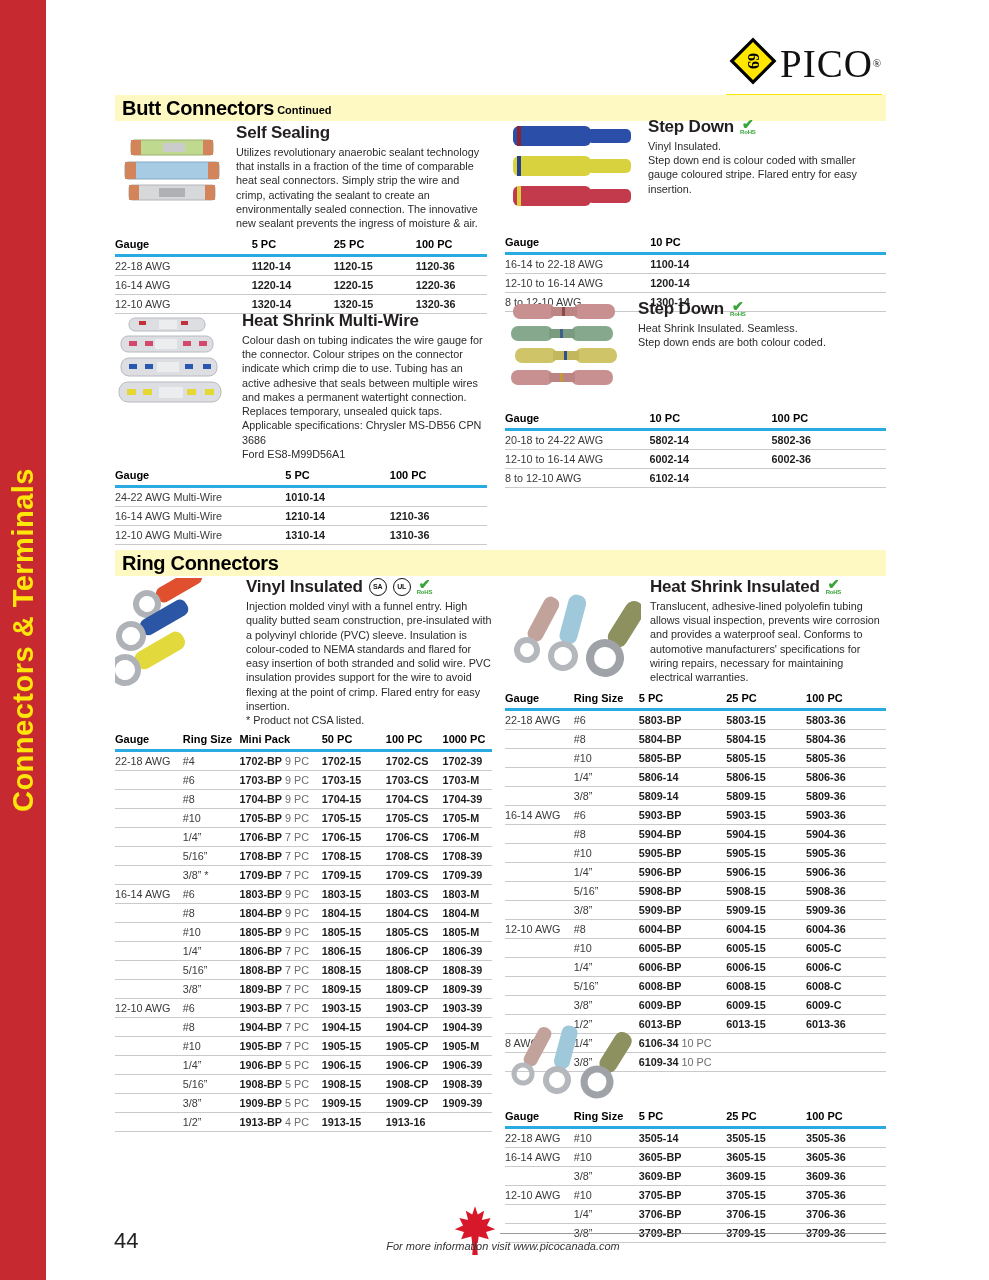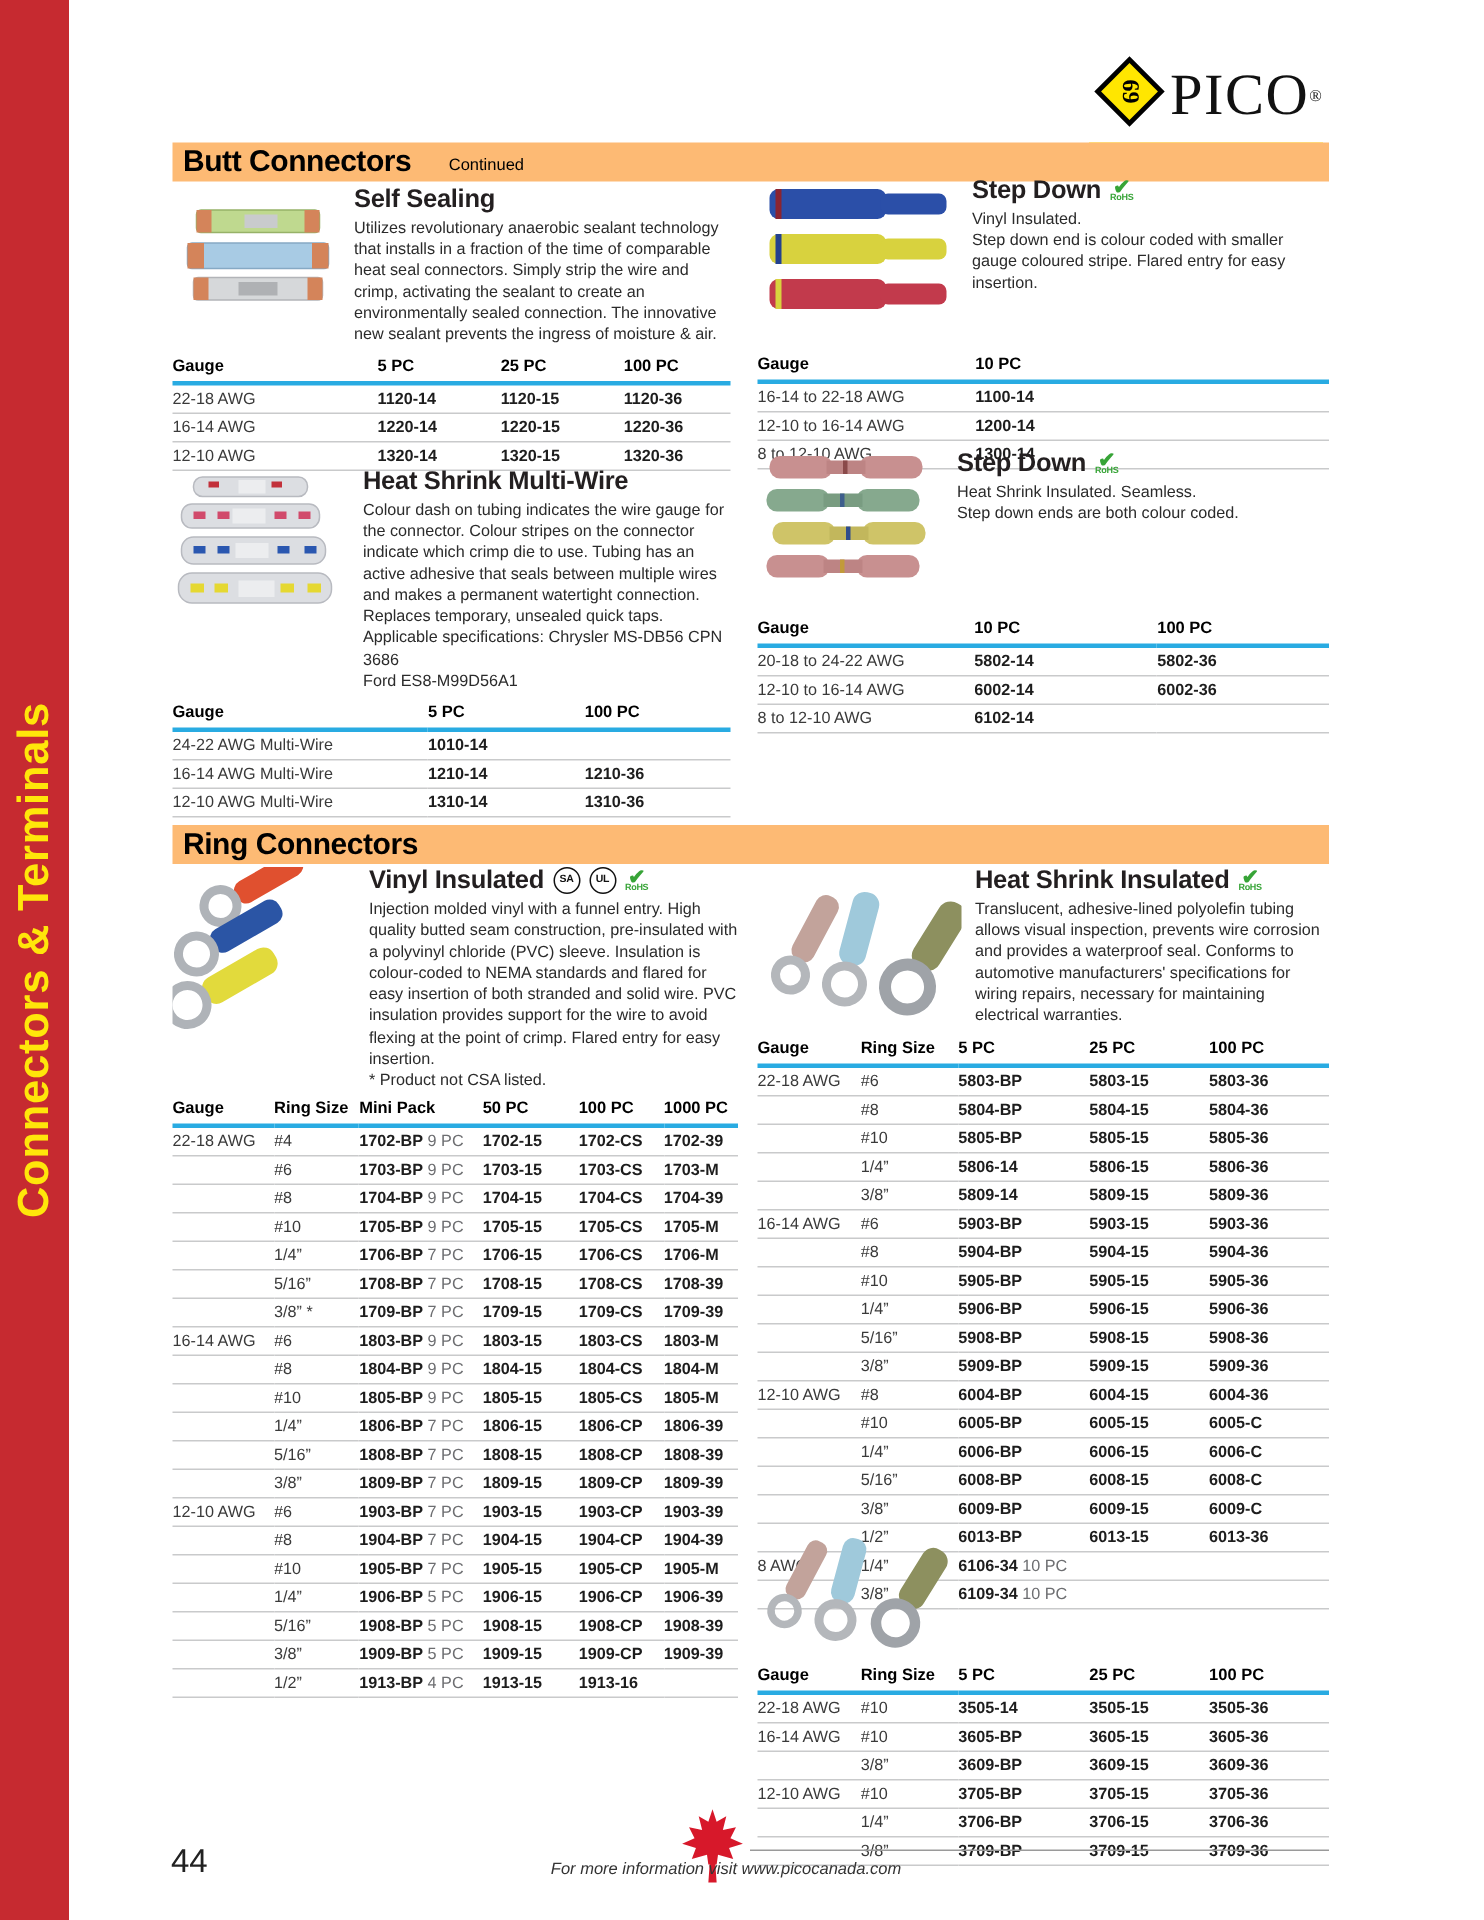--- a/index.html
+++ b/index.html
@@ -10,24 +10,24 @@
            display:flex;align-items:center;justify-content:center;}
   .sidebar .vtext{writing-mode:vertical-rl;transform:rotate(180deg);
            color:#FFE60A;font-weight:bold;font-size:29px;letter-spacing:.5px;white-space:nowrap;}
   
   .logo{position:absolute;left:726px;top:34px;width:160px;}
   .logo-row{display:flex;align-items:center;}
   .pico-word{font-family:"Liberation Serif",serif;font-size:39px;letter-spacing:1px;color:#111;line-height:1;}
   .pico-reg{font-family:"Liberation Serif",serif;font-size:11px;vertical-align:top;color:#111;}
   .logo-bar{height:9px;background:#FFE600;margin-top:2px;width:156px;}
   
-  .banner{position:absolute;left:115px;width:771px;height:26px;background:#fdba74;
+  .banner{position:absolute;left:115px;width:771px;height:26px;background:#fef9c3;
           display:flex;align-items:center;padding-left:7px;box-sizing:border-box;}
   .banner .bt{font-size:20px;font-weight:800;letter-spacing:-.3px;color:#000;}
-  .banner .bsuf{font-size:11px;font-weight:normal;margin-left:25px;margin-top:4px;color:#000;}
+  .banner .bsuf{font-size:11px;font-weight:bold;margin-left:3px;margin-top:4px;color:#000;}
   
   .sec{position:absolute;}
   .sec-row{display:flex;align-items:flex-start;}
   .imgbox{flex:0 0 auto;margin-right:9px;}
   .txt{flex:1 1 auto;}
   h3{margin:0 0 3px 0;font-size:17px;letter-spacing:-.2px;display:flex;align-items:center;gap:6px;line-height:1.05;text-align:center;}
   .desc{font-size:10.8px;line-height:1.32;color:#2b2b2b;white-space:pre-line;margin:0;}
   .note{font-size:10.8px;line-height:1.3;color:#2b2b2b;}
   
   .rohs{display:inline-flex;flex-direction:column;align-items:center;line-height:.8;}
@@ -48,21 +48,21 @@
   .t2 th:nth-child(1){width:38%}.t2 th:nth-child(2){width:62%}
   .t3 th:nth-child(1){width:46%}.t3 th:nth-child(2){width:28%}.t3 th:nth-child(3){width:26%}
   .t4 th:nth-child(1){width:38%}.t4 th:nth-child(2){width:32%}.t4 th:nth-child(3){width:30%}
   .t5 th:nth-child(1){width:18%}.t5 th:nth-child(2){width:15%}.t5 th:nth-child(3){width:22%}
   .t5 th:nth-child(4){width:17%}.t5 th:nth-child(5){width:15%}.t5 th:nth-child(6){width:13%}
   .t6 th:nth-child(1){width:18%}.t6 th:nth-child(2){width:17%}.t6 th:nth-child(3){width:23%}
   .t6 th:nth-child(4){width:21%}.t6 th:nth-child(5){width:21%}
   
   .pageno{position:absolute;left:114px;top:1228px;font-size:22px;color:#222;}
   .footline{position:absolute;left:500px;top:1233px;width:386px;height:1px;background:#9a9a9a;}
-  .footnote{position:absolute;left:269px;top:1240px;width:430px;text-align:center;
+  .footnote{position:absolute;left:288px;top:1240px;width:430px;text-align:center;
             font-style:italic;font-size:11px;color:#333;}
   .leaf{position:absolute;left:452px;top:1206px;}
 </style>
 </head>
 <body>
 
 <div class="page">
 
   <aside class="sidebar">
     <span class="vtext">Connectors &amp; Terminals</span>

